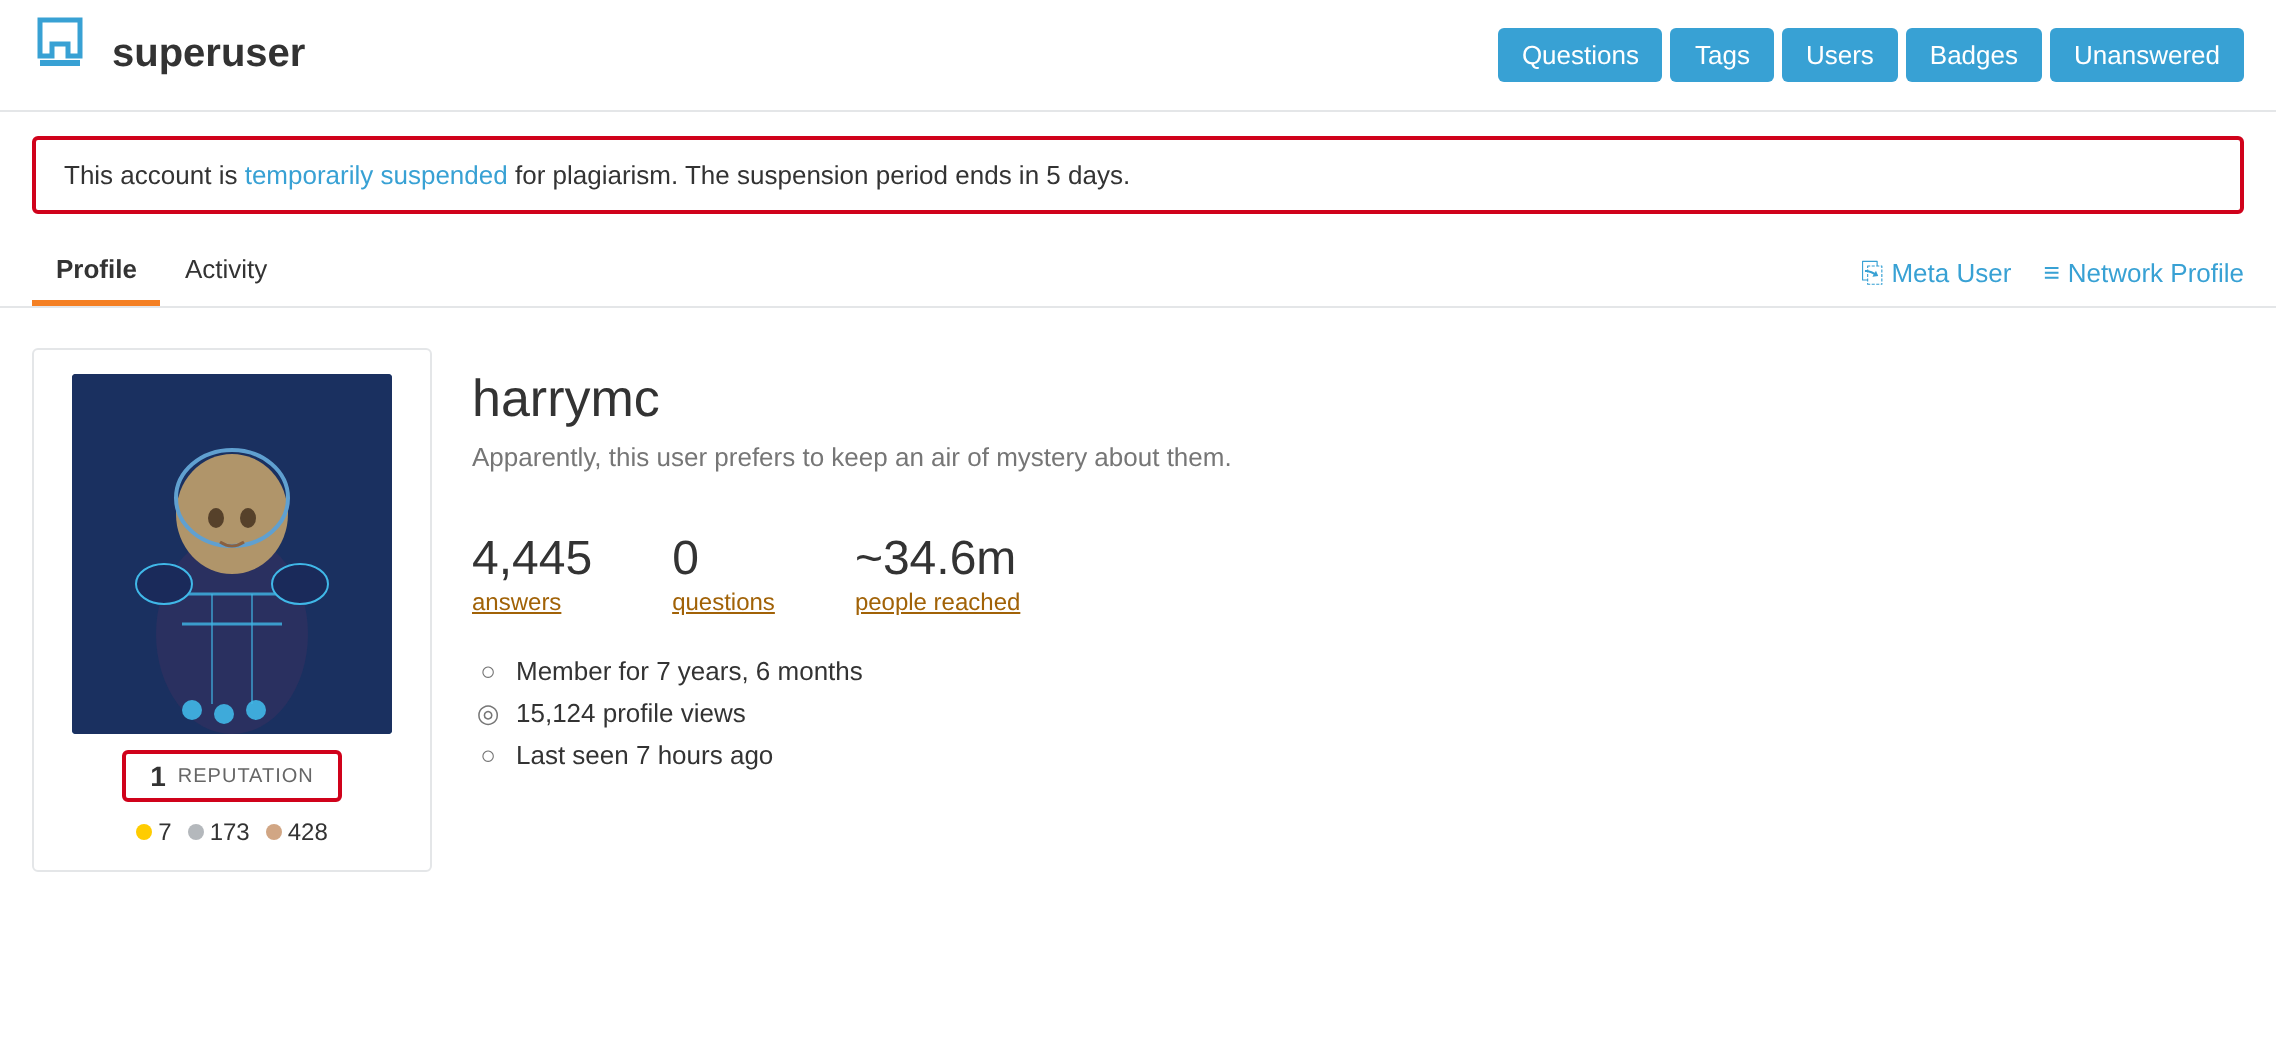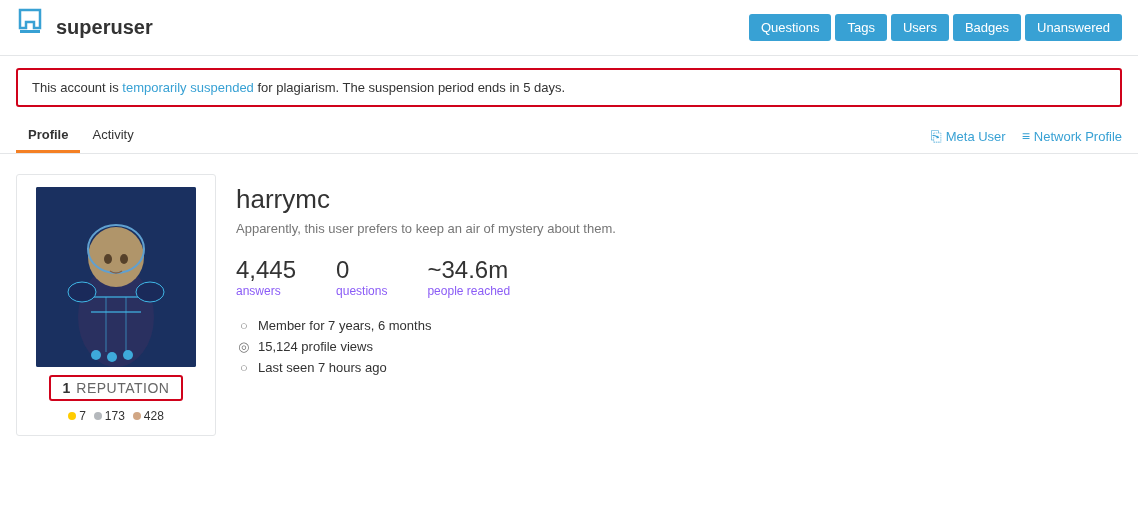--- a/index.html
+++ b/index.html
@@ -149,21 +149,21 @@
       display: flex;
       align-items: center;
       gap: 6px;
       font-size: 13px;
     }
     .reputation-number {
       font-weight: bold;
       font-size: 14px;
     }
     .reputation-label {
-      font-size: 14px;
+      font-size: 10px;
       color: #666;
       letter-spacing: 0.5px;
     }
 
     .badges-row {
       display: flex;
       align-items: center;
       gap: 8px;
     }
     .badge-item {
@@ -188,41 +188,42 @@
     }
     .username {
       font-size: 26px;
       color: #333;
       font-weight: normal;
       margin-bottom: 6px;
     }
     .user-bio {
       color: #767676;
       font-size: 13px;
-      margin-bottom: 20px;
+      margin-bottom: 30px;
     }
 
     
     .stats-row {
       display: flex;
       gap: 40px;
       margin-bottom: 20px;
     }
     .stat-item {
       display: flex;
       flex-direction: column;
     }
     .stat-number {
       font-size: 24px;
       color: #333;
       font-weight: normal;
     }
     .stat-label {
       font-size: 12px;
-      color: #8b5cf6;
+      color: #a16207;
+      text-decoration: underline;
     }
 
     
     .meta-info {
       display: flex;
       flex-direction: column;
       gap: 6px;
     }
     .meta-info-item {
       display: flex;

